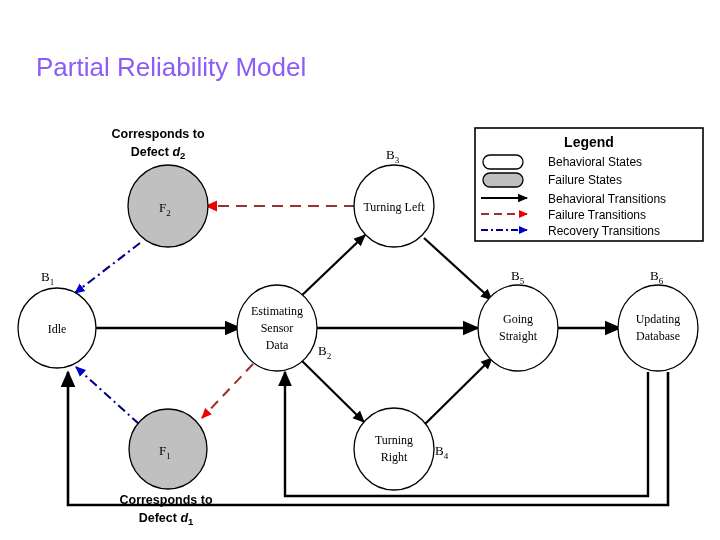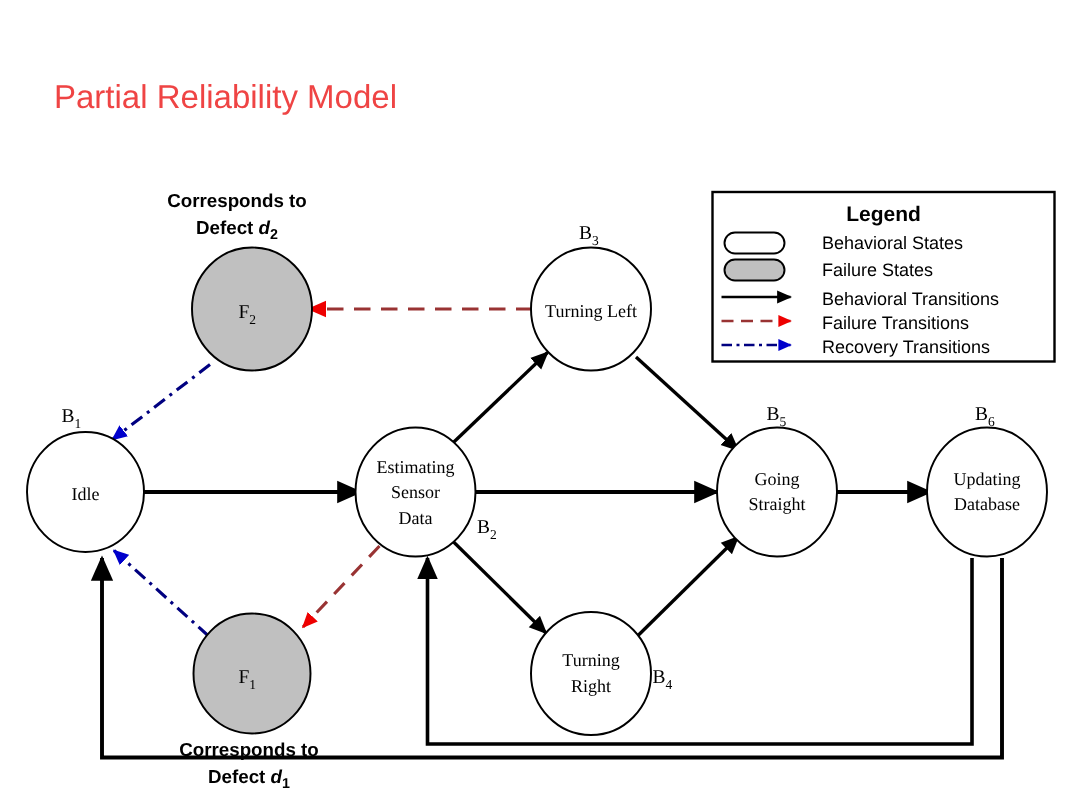--- a/index.html
+++ b/index.html
@@ -19,22 +19,22 @@
     left: 0; top: 0;
     width: 720px;
     height: 540px;
     background: #ffffff;
   }
   #title {
     position: absolute;
     left: 36px;
     top: 52px;
     font-family: "Liberation Sans", sans-serif;
-    font-size: 22px;
-    color: #ef4444;
+    font-size: 26px;
+    color: #8b5cf6;
     letter-spacing: 0px;
     white-space: nowrap;
   }
   #diagram {
     position: absolute;
     left: 0;
     top: 0;
     width: 720px;
     height: 540px;
   }

